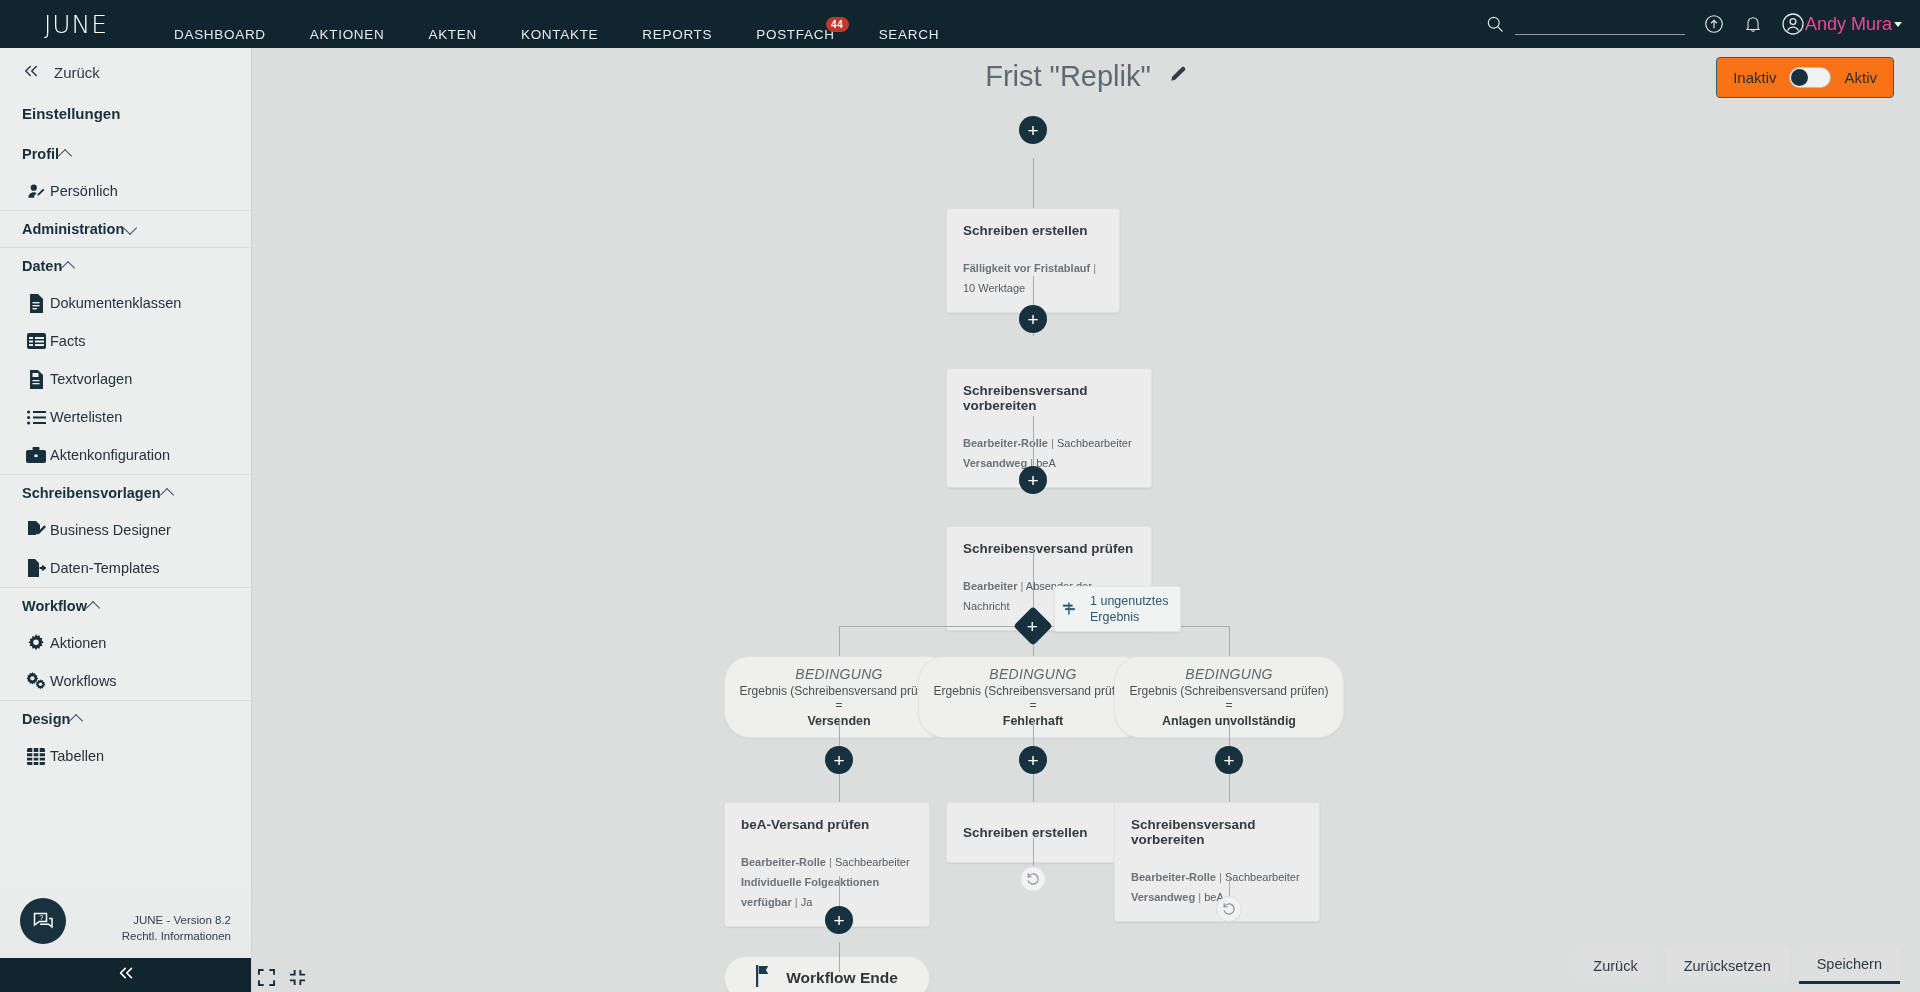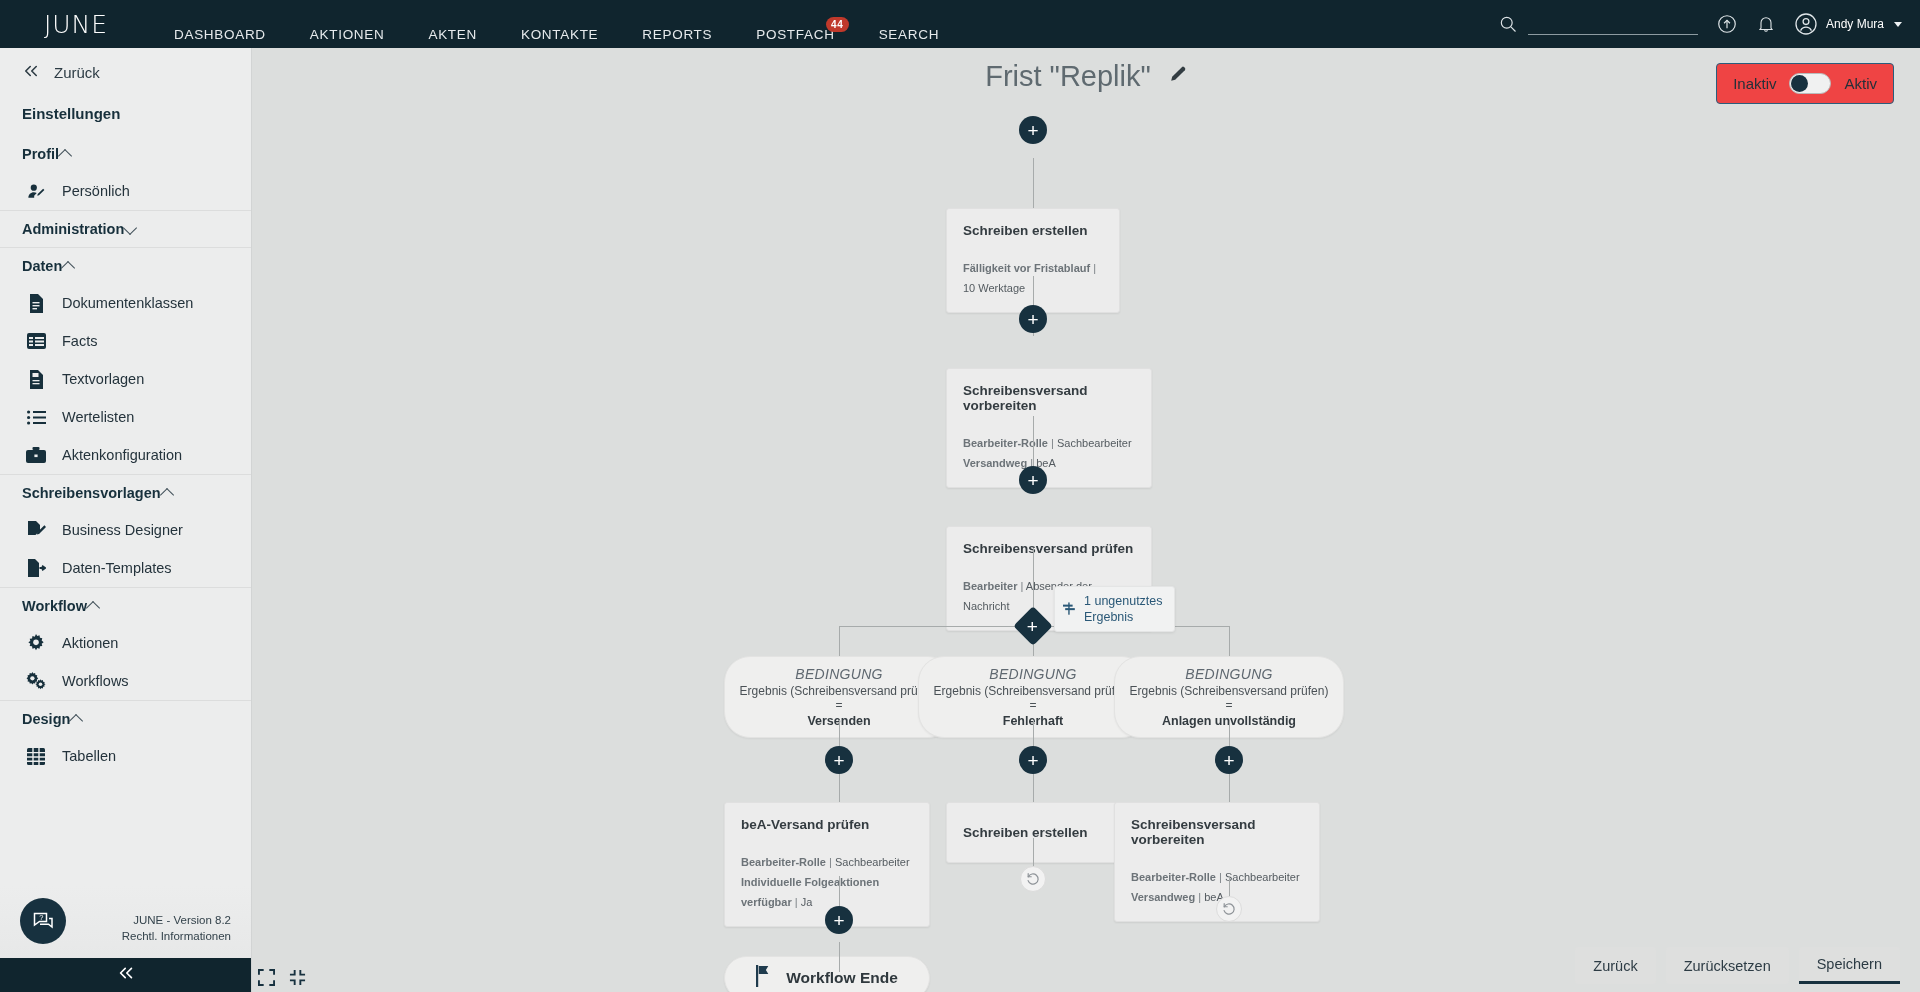--- a/index.html
+++ b/index.html
@@ -41,22 +41,22 @@
     display: flex; align-items: center; gap: 18px;
   }
   .search-wrap { display: flex; align-items: center; gap: 10px; }
   .search-input {
     width: 170px; background: transparent; border: none;
     border-bottom: 1px solid #8d9ba1; color: #fff; outline: none;
     height: 22px; font-size: 13px; font-family: "Liberation Sans", sans-serif;
   }
   .icn { color: #dfe5e8; display: flex; align-items: center; cursor: pointer; }
   .user-chip {
-    display: flex; align-items: center; gap: 8px; color: #ffffff;
-    font-size: 12px; cursor: pointer; padding-right: 6px;
+    display: flex; align-items: center; color: #ec4899;
+    font-size: 18px; cursor: pointer; padding-right: 6px;
   }
   .caret-down {
     width: 0; height: 0; border-left: 4px solid transparent;
     border-right: 4px solid transparent; border-top: 5px solid #eef2f4;
     margin-left: 2px;
   }
 
   
   .sidebar {
     position: absolute; top: 48px; left: 0; width: 252px; height: 944px;
@@ -80,21 +80,21 @@
   }
   .sb-group.no-border { border-top: none; }
   .chev { width: 15px; height: 15px; position: relative; }
   .chev::before {
     content: ''; position: absolute; left: 1px; top: 4px;
     width: 9px; height: 9px; border-left: 1.6px solid #415059;
     border-top: 1.6px solid #415059; transform: rotate(45deg);
   }
   .chev.down::before { transform: rotate(225deg); top: 1px; }
   .sb-item {
-    display: flex; align-items: center; gap: 16px;
+    display: flex; align-items: center; gap: 4px;
     padding: 9px 32px 9px 26px; font-size: 14.5px; color: #24333c;
     cursor: pointer;
   }
   .sb-item .ic { width: 20px; height: 20px; flex: 0 0 20px;
     display: flex; align-items: center; justify-content: center; color: #17303c; }
   .sb-foot {
     position: relative; padding: 12px 20px 14px; display: flex;
     align-items: flex-end; justify-content: space-between;
     background: linear-gradient(#eceded,#e7e8e8);
   }
@@ -116,22 +116,22 @@
     width: 1668px; height: 944px; background: #dcdedd; overflow: hidden;
   }
   .wf-title-row {
     position: absolute; top: 12px; left: 0; width: 1668px;
     display: flex; align-items: center; justify-content: center; gap: 16px;
   }
   .wf-title { font-size: 29px; color: #5f6a70; font-weight: 400; }
   .pencil { color: #333d42; cursor: pointer; }
 
   .toggle-box {
-    position: absolute; top: 15px; right: 26px;
-    border: 1px solid #2a5d7c; background: #ef4444; border-radius: 4px;
+    position: absolute; top: 9px; right: 26px;
+    border: 1px solid #2a5d7c; background: #f97316; border-radius: 4px;
     padding: 9px 16px; display: flex; align-items: center; gap: 13px;
     font-size: 15px; color: #243039;
   }
   .switch {
     width: 42px; height: 21px; border-radius: 11px; background: #f0f1f1;
     border: 1px solid #b9bcbc; position: relative; cursor: pointer;
   }
   .switch .knob {
     position: absolute; left: 1px; top: 1px; width: 17px; height: 17px;
     border-radius: 50%; background: #17313f;
@@ -176,21 +176,21 @@
   .endnode {
     position: absolute; background: #efefee; border: 1px solid #e3e3e2;
     border-radius: 28px; height: 44px; display: flex; align-items: center;
     gap: 14px; padding: 0 30px; cursor: pointer;
     box-shadow: 0 1px 2px rgba(0,0,0,.06);
   }
   .endnode .e-label { font-size: 15.5px; font-weight: bold; color: #2f383d; }
 
   .tooltip {
     position: absolute; background: #f1f2f2; border: 1px solid #e4e5e5;
-    border-radius: 3px; padding: 6px 10px 6px 8px; display: flex; gap: 7px;
+    border-radius: 3px; padding: 6px 10px 6px 8px; display: flex; gap: 13px;
     align-items: flex-start; z-index: 8; box-shadow: 0 1px 3px rgba(0,0,0,.08);
   }
   .tooltip .t-text { font-size: 12.5px; color: #2a5877; line-height: 16px; width: 80px; }
 
   .edge { position: absolute; background: #a7abab; z-index: 1; }
   .edge.v { width: 1px; }
   .edge.h { height: 1px; }
 
   
   .zoomctl {

